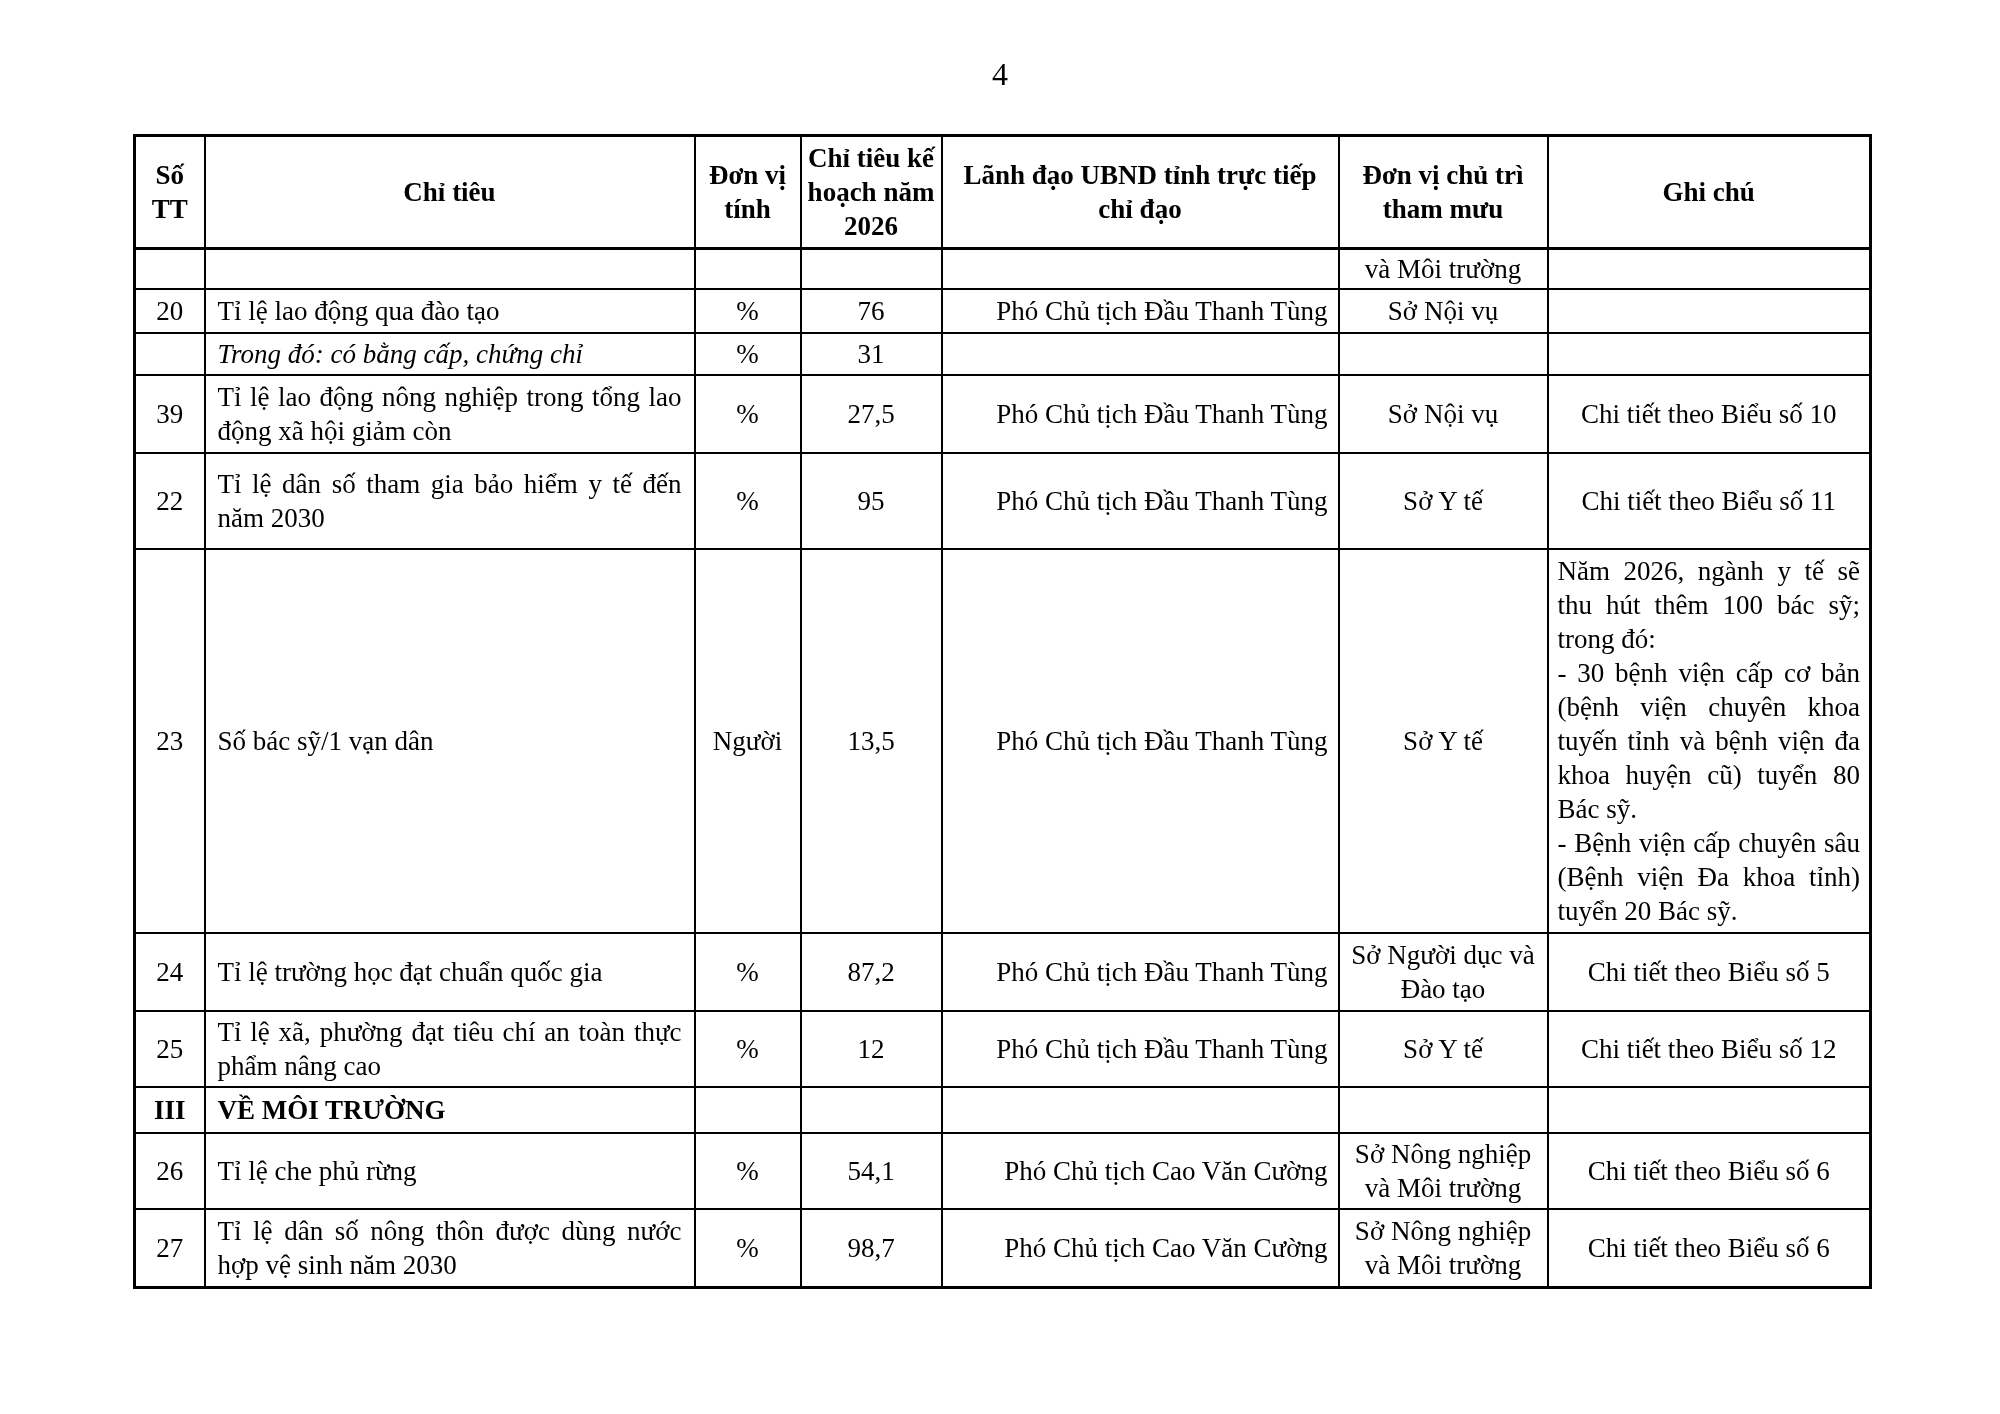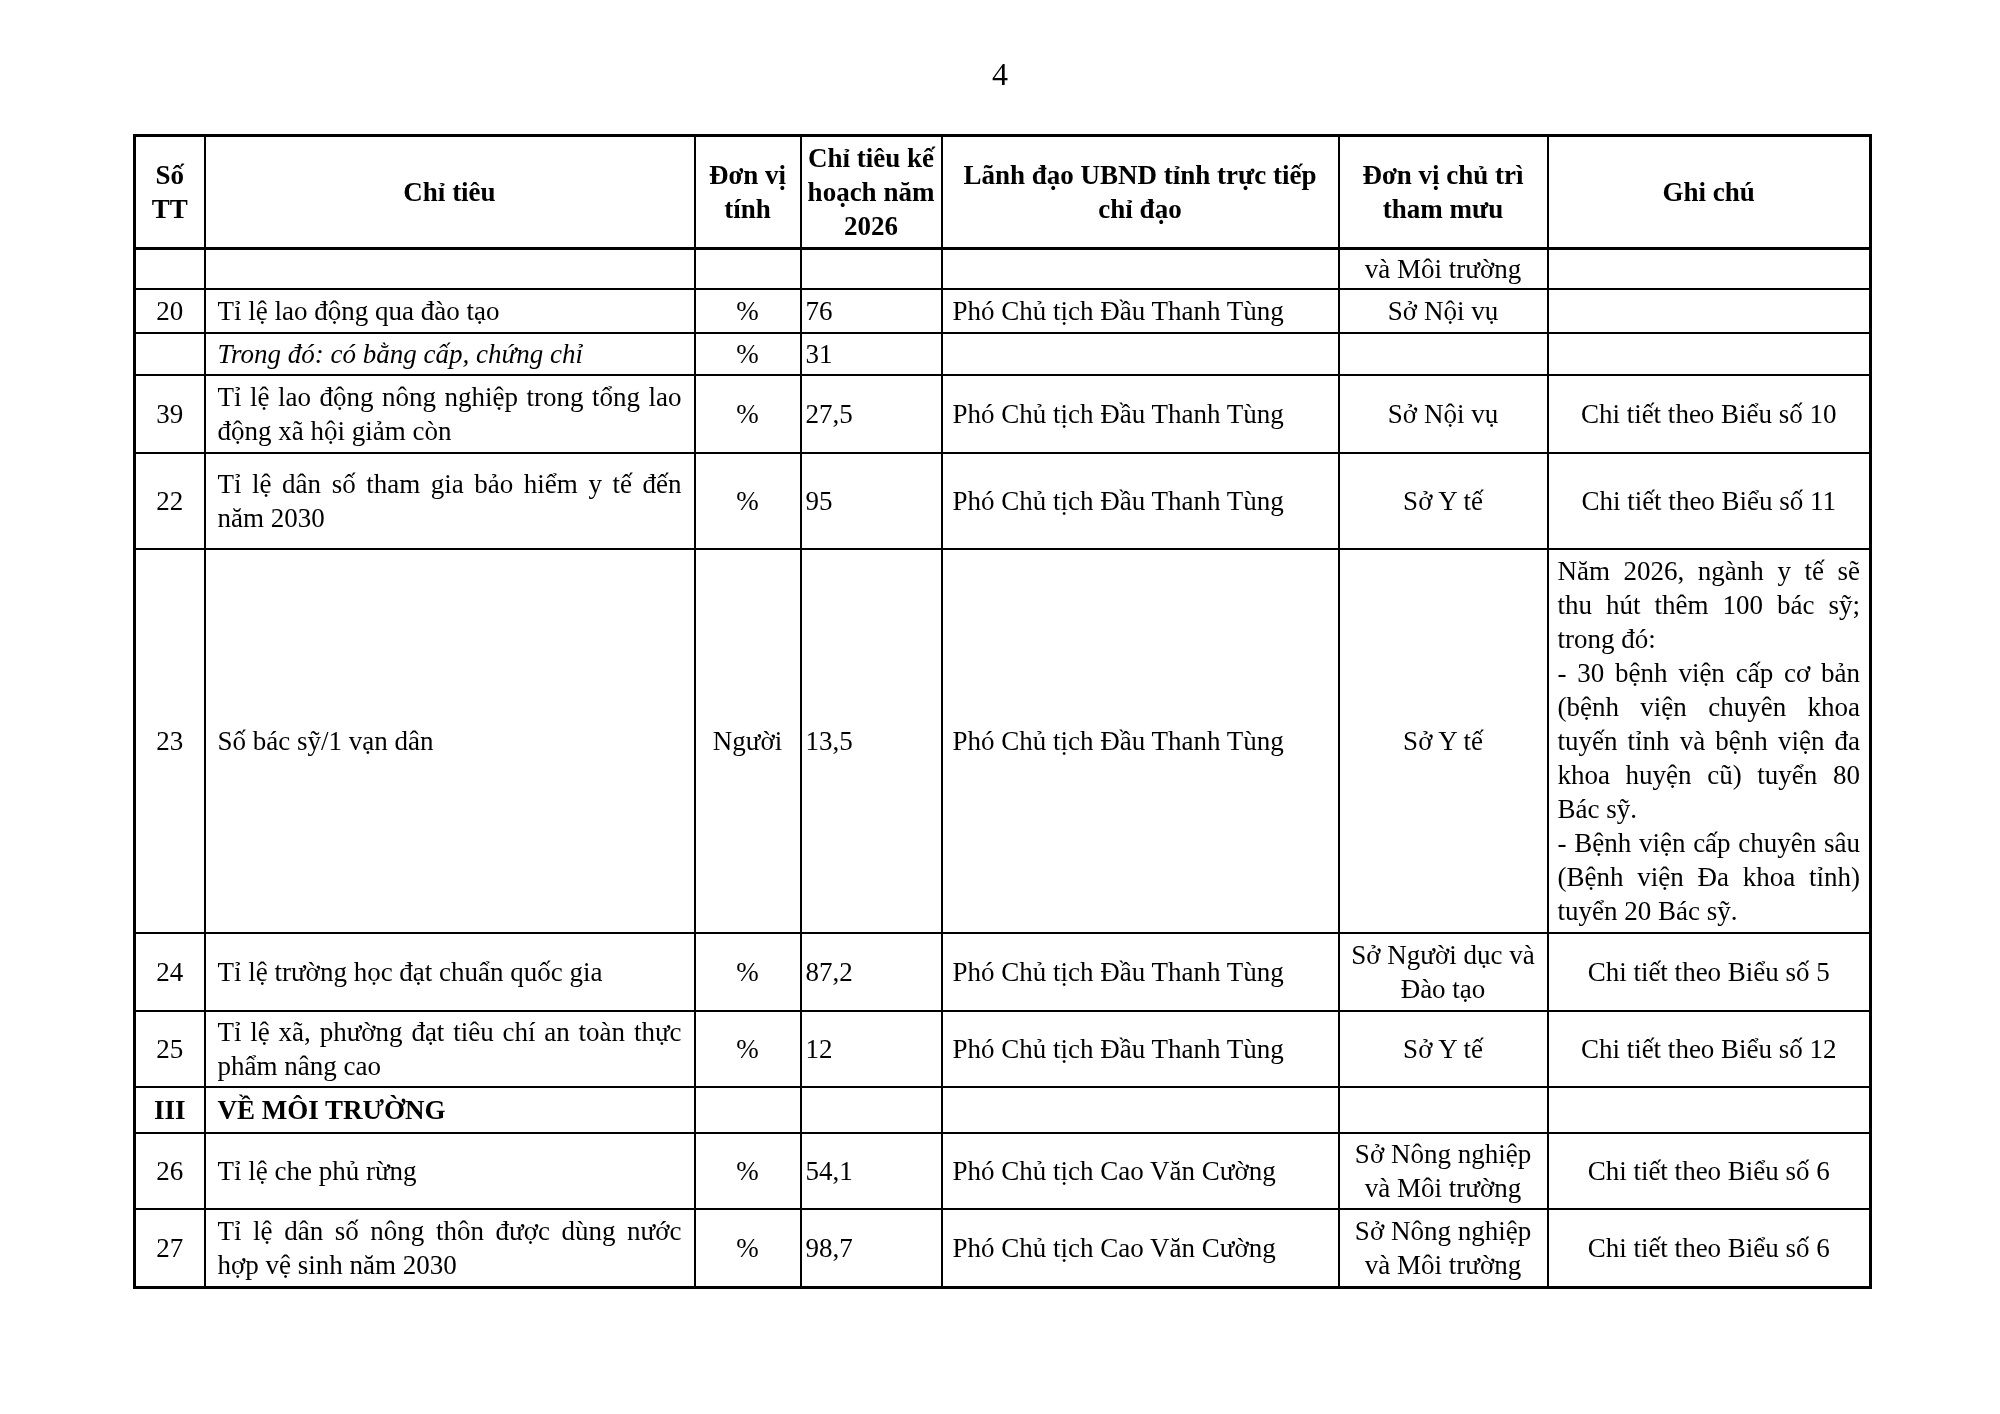--- a/index.html
+++ b/index.html
@@ -48,22 +48,22 @@
     text-align: center;
     border-bottom: 3px solid #000000;
     padding: 4px 6px;
   }
   .doc-table thead tr { height: 110px; }
 
   
   td.col-stt        { text-align: center; padding: 2px 4px; }
   td.col-chi-tieu   { text-align: justify; padding: 2px 12px; }
   td.col-don-vi-tinh{ text-align: center; padding: 2px 4px; }
-  td.col-ke-hoach   { text-align: left; padding: 2px 4px; }
-  td.col-lanh-dao   { text-align: left; }
+  td.col-ke-hoach   { text-align: center; padding: 2px 19px; }
+  td.col-lanh-dao   { text-align: right; }
   td.col-chu-tri    { text-align: center; padding: 2px 6px; }
   td.col-ghi-chu    { text-align: center; padding: 2px 8px; }
 
   
   tr.row-italic td.col-chi-tieu { font-style: italic; }
   tr.row-section td.col-stt,
   tr.row-section td.col-chi-tieu { font-weight: bold; }
   tr.row-section td.col-chi-tieu { text-align: left; margin-top: 44px; }
   tr.row-note td.col-ghi-chu {
     text-align: justify;

